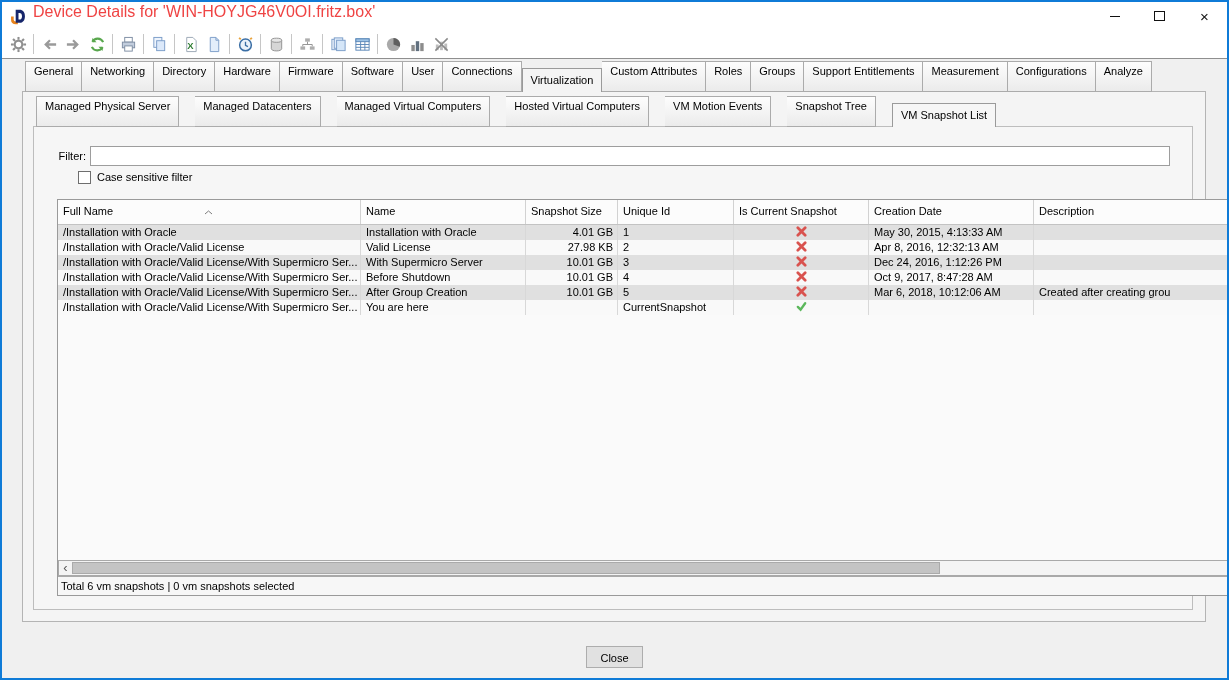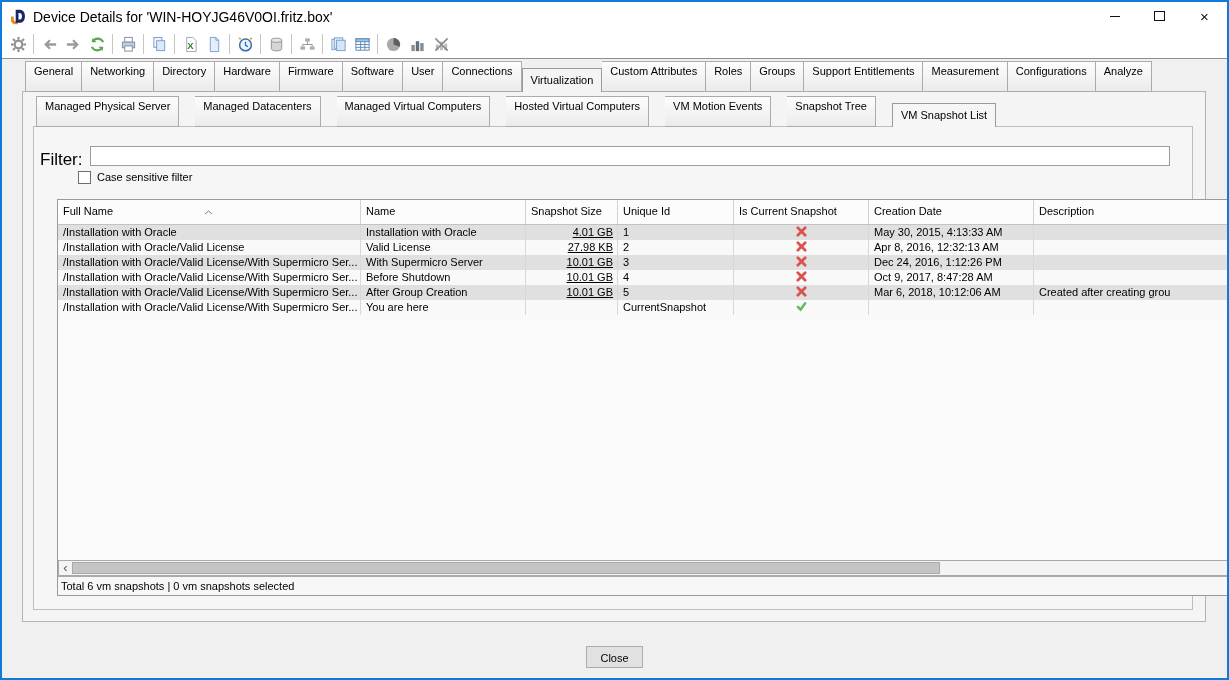--- a/index.html
+++ b/index.html
@@ -1,20 +1,20 @@
 <!DOCTYPE html>
 <html><head>
 <meta charset="utf-8">
 <style>
   html,body{margin:0;padding:0;background:#d8d8d8;font-family:"Liberation Sans",sans-serif;}
   .window{position:relative;width:1229px;height:680px;box-sizing:border-box;border:2px solid #0f7bd7;background:#f0f0f0;overflow:hidden;}
   
   .titlebar{position:absolute;left:0;top:0;right:0;height:28px;background:#ffffff;}
   .logo{position:absolute;left:8px;top:6px;width:17px;height:17px;}
-  .title-text{position:absolute;left:31px;top:7px;font-size:14px;color:#000000;white-space:nowrap;}
+  .title-text{position:absolute;left:31px;top:1px;font-size:16px;color:#ef4444;white-space:nowrap;}
   .winbtns{position:absolute;right:0;top:0;height:28px;display:flex;}
   .winbtn{width:45px;height:28px;display:flex;align-items:center;justify-content:center;color:#111;}
   .glyph-min{display:block;width:10px;border-top:1px solid #111;}
   .glyph-max{display:block;width:9px;height:8px;border:1px solid #111;}
   .glyph-close{font-size:15px;line-height:15px;}
   
   .toolbar{position:absolute;left:0;top:28px;right:0;height:29px;background:#ffffff;border-bottom:1px solid #8f8f8f;display:flex;align-items:center;padding-left:4px;box-sizing:border-box;}
   .tbicon{width:24px;height:22px;display:flex;align-items:center;justify-content:center;}
   .tbicon svg{width:17px;height:17px;}
   .tbsep{width:1px;height:20px;background:#c6c6c6;margin:0 3px;}
@@ -23,36 +23,36 @@
   .tabs-main{left:23px;top:66px;height:24px;}
   .tabs-sub{left:34px;top:101px;height:24px;z-index:5;gap:16px;}
   .tab{box-sizing:border-box;height:31px;line-height:19px;padding:0 8px;font-size:11px;color:#000;border:1px solid #ababab;border-left-width:0;background:linear-gradient(#fdfdfd,#ebebeb);white-space:nowrap;}
   .tab:first-child{border-left-width:1px;}
   .tab.selected{height:24px;line-height:23px;background:#f4f4f4;border:1px solid #9a9a9a;border-bottom:none;position:relative;z-index:4;}
   .tabs-sub .tab.selected{background:#f6f6f6;}
   
   .panel-main{position:absolute;left:20px;top:89px;width:1184px;height:531px;box-sizing:border-box;border:1px solid #b4b4b4;background:#f4f4f4;z-index:1;}
   .panel-sub{position:absolute;left:31px;top:124px;width:1160px;height:484px;box-sizing:border-box;border:1px solid #bdbdbd;background:#f6f6f6;z-index:2;}
   
-  .filter-label{position:absolute;left:38px;top:148px;width:46px;font-size:17px;z-index:6;}
+  .filter-label{position:absolute;left:38px;top:148px;width:46px;text-align:right;font-size:11px;z-index:6;}
   .filter-input{position:absolute;left:88px;top:144px;width:1080px;height:20px;box-sizing:border-box;border:1px solid #9d9d9d;background:#fff;font-size:11px;padding:0 4px;font-family:"Liberation Sans",sans-serif;z-index:6;}
   .cb-row{position:absolute;left:76px;top:169px;display:flex;z-index:6;}
   .cb-box{width:13px;height:13px;box-sizing:border-box;border:1px solid #6e6e6e;background:#fff;}
   .cb-label{margin-left:6px;font-size:11px;}
   
   .tablebox{position:absolute;left:55px;top:197px;width:1203px;height:397px;box-sizing:border-box;border:1px solid #9a9a9a;background:#fafafa;z-index:6;overflow:hidden;}
   .thead{position:relative;display:flex;height:24px;background:#fcfcfc;border-bottom:1px solid #c3c3c3;}
   .th{box-sizing:border-box;border-right:1px solid #d2d2d2;font-size:11px;line-height:23px;padding-left:5px;white-space:nowrap;overflow:hidden;}
   .sortmark{position:absolute;left:146px;top:1px;}
   .trow{display:flex;height:15px;}
   .trow.odd{background:#e0e0e0;}
   .trow.even{background:#f9f9f9;}
   .td{box-sizing:border-box;border-right:1px solid #d8d8d8;font-size:11px;line-height:15px;padding-left:5px;white-space:nowrap;overflow:hidden;}
   .c0{width:303px;} .c1{width:165px;} .c2{width:92px;} .c3{width:116px;} .c4{width:135px;} .c5{width:165px;} .c6{flex:1;border-right:none;}
-  .td.c2{text-align:right;padding-right:4px;padding-left:0;text-decoration:underline;}
+  .td.c2{text-align:right;padding-right:4px;padding-left:0;}
   .td.c4{text-align:center;padding-left:0;}
   .mark svg{width:11px;height:11px;vertical-align:-1px;}
   
   .hscroll{position:absolute;left:0;right:0;bottom:19px;height:16px;box-sizing:border-box;border:1px solid #a9a9a9;background:#f4f4f4;}
   .hs-arrow{position:absolute;top:0;width:13px;height:14px;color:#5a5a5a;font-size:13px;line-height:13px;text-align:center;}
   .hs-left{left:0;} .hs-right{right:0;}
   .hs-thumb{position:absolute;left:13px;top:1px;width:868px;height:12px;background:#c4c4c4;border:1px solid #aaa;box-sizing:border-box;}
   .tstatus{position:absolute;left:0;right:0;bottom:0;height:19px;box-sizing:border-box;border-top:1px solid #a9a9a9;background:#f7f7f7;font-size:11px;line-height:18px;padding-left:3px;white-space:nowrap;}
   
   .close-btn{position:absolute;left:584px;top:644px;width:57px;height:22px;box-sizing:border-box;border:1px solid #adadad;background:#e1e1e1;font-size:11px;font-family:"Liberation Sans",sans-serif;z-index:6;text-align:center;line-height:20px;}

